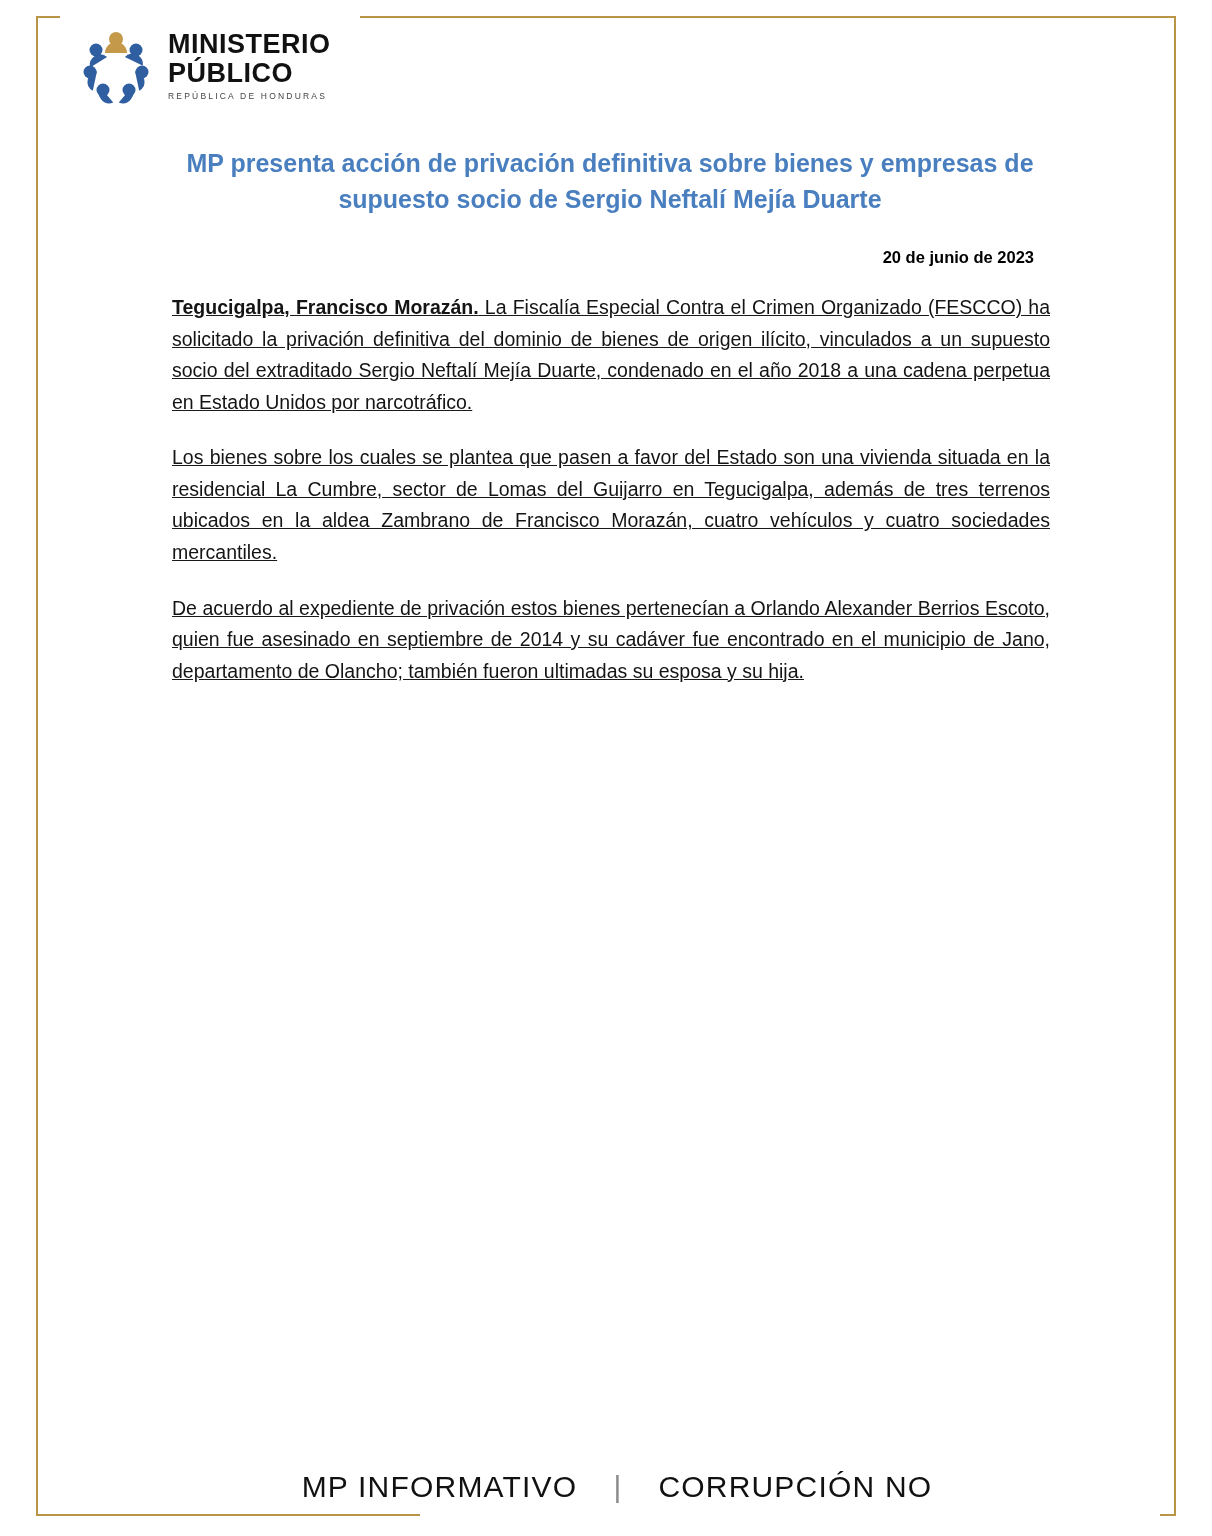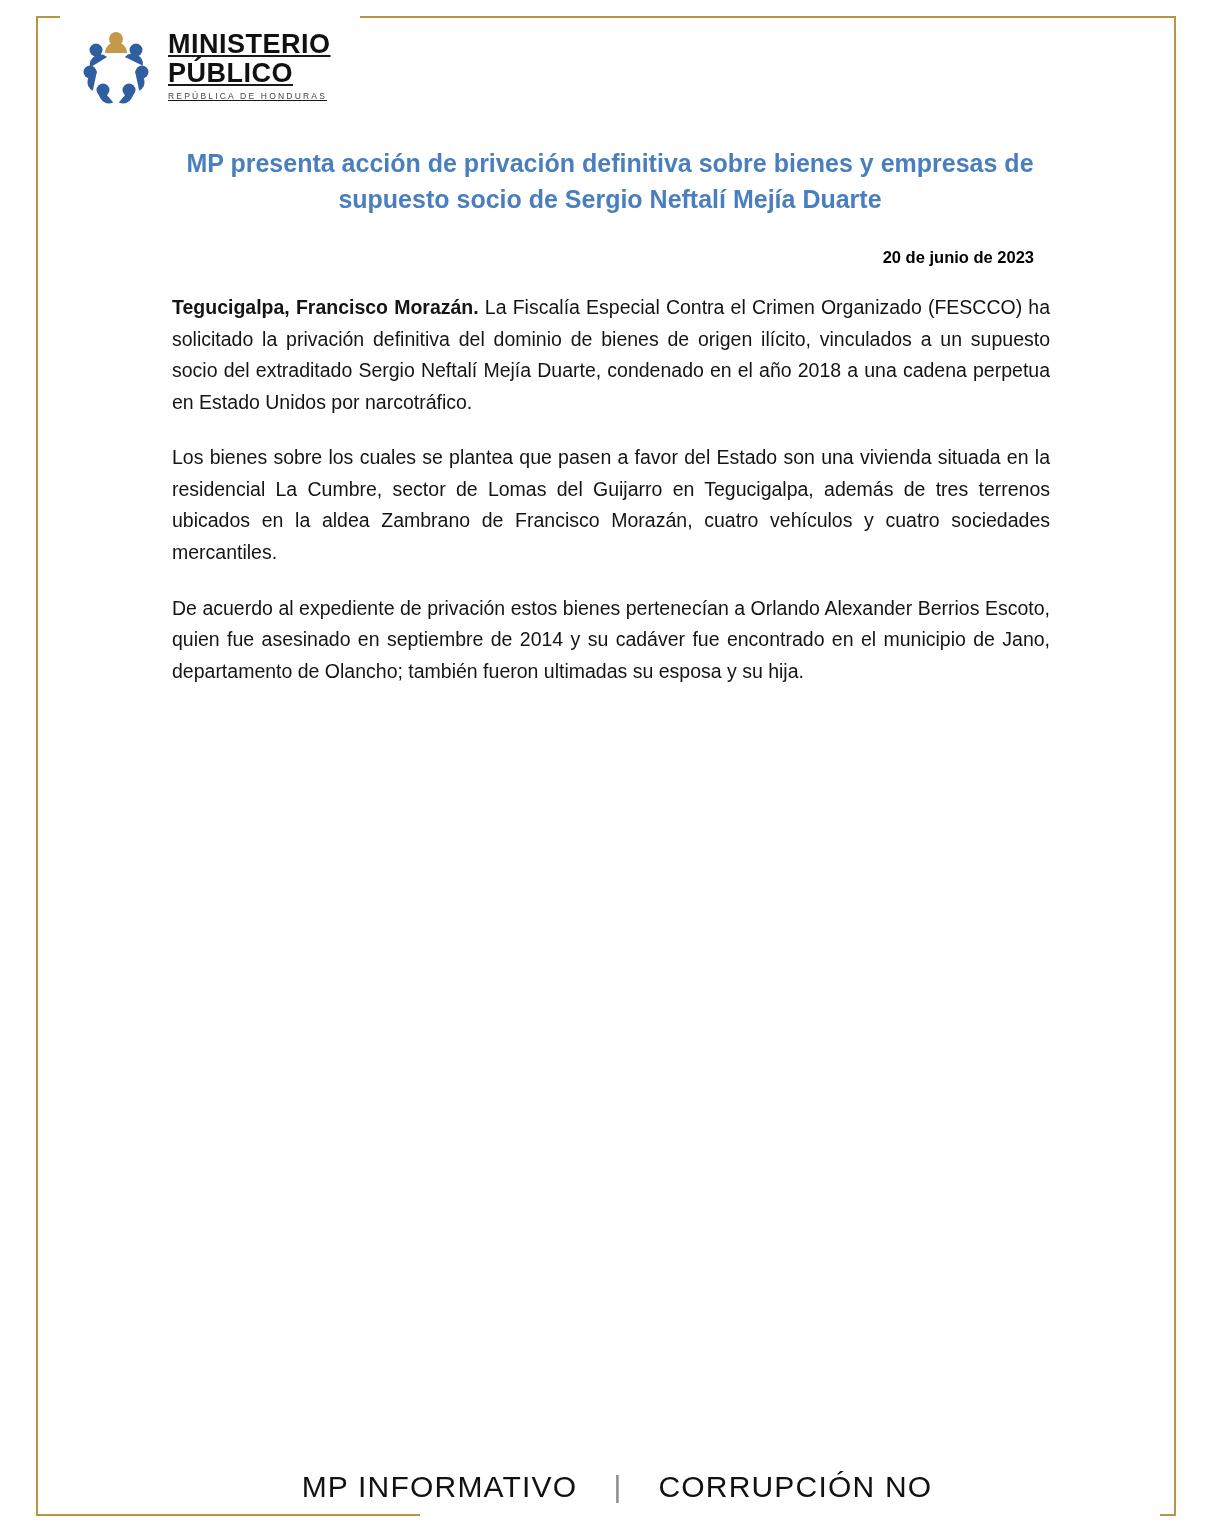--- a/index.html
+++ b/index.html
@@ -61,21 +61,20 @@
     width: 76px;
     height: 76px;
     position: relative;
     flex: 0 0 auto;
   }
   .logo-words {
     display: flex;
     flex-direction: column;
     justify-content: space-between;
     line-height: 1;
-    text-decoration: underline;
   }
   .logo-words .l1,
   .logo-words .l2 {
     font-family: "Liberation Sans", sans-serif;
     font-weight: bold;
     font-size: 27px;
     letter-spacing: 0.5px;
     color: #111111;
   }
   .logo-words .l2 { margin-top: 2px; }
@@ -108,20 +107,21 @@
     font-size: 16.5px;
     color: #000000;
   }
 
   
   .body-copy {
     position: absolute;
     left: 172px;
     top: 292px;
     width: 878px;
+    text-decoration: underline;
   }
   .body-copy p {
     margin: 0 0 24px 0;
     font-size: 19.5px;
     line-height: 1.62;
     text-align: justify;
     color: #141414;
   }
   .body-copy p:last-child { margin-bottom: 0; }
   .lead { font-weight: bold; }

